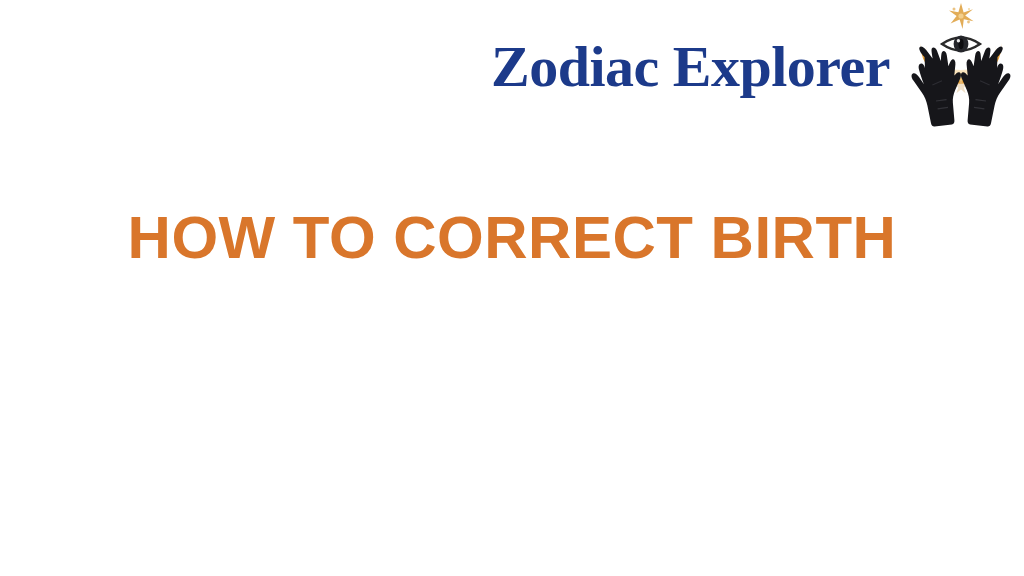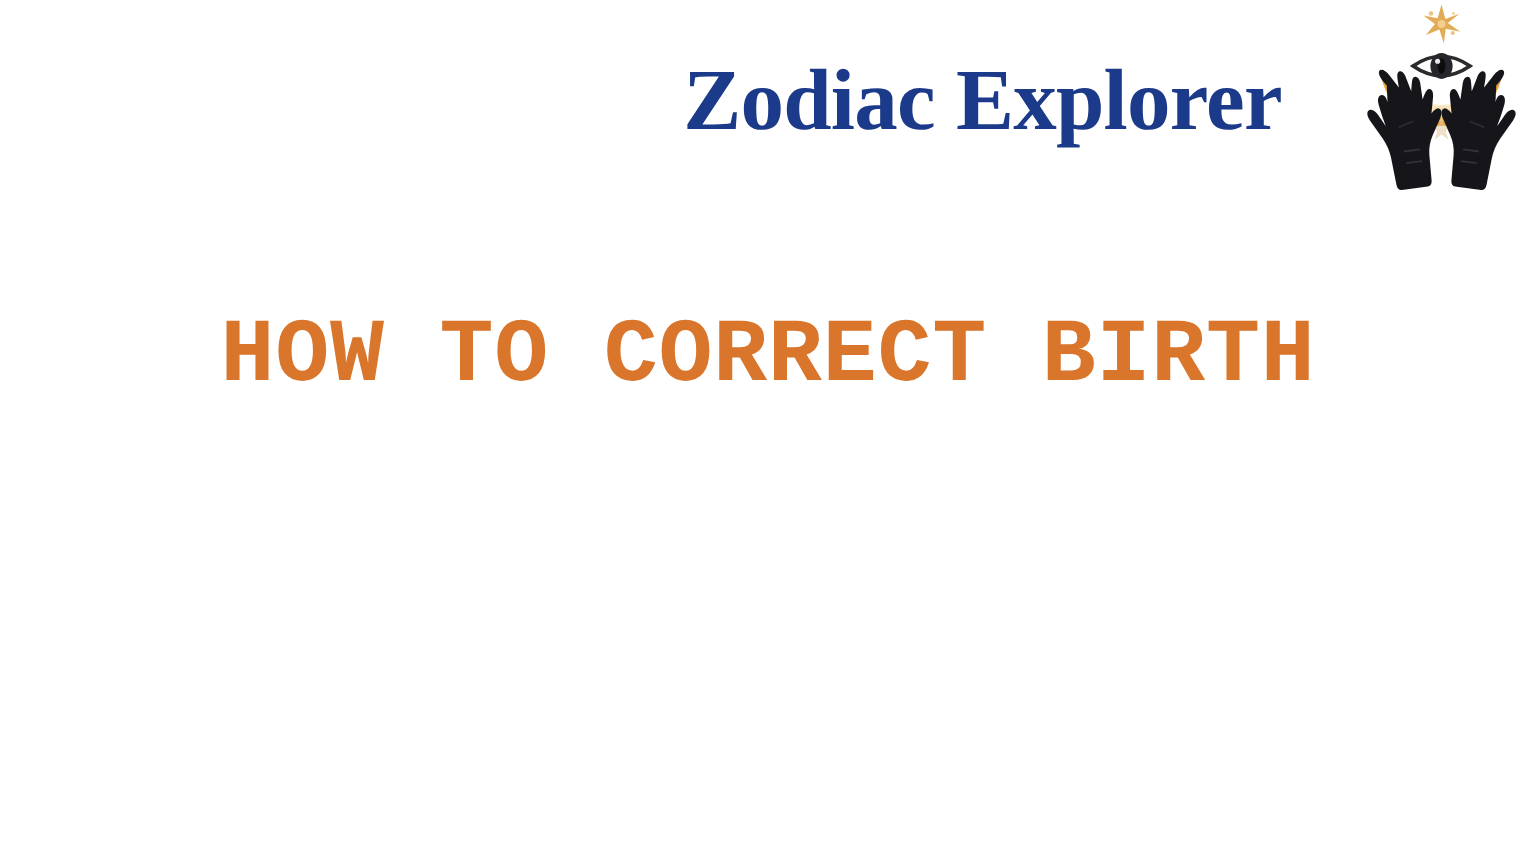--- a/index.html
+++ b/index.html
@@ -23,21 +23,21 @@
     left: 0;
     width: 1024px;
     height: 135px;
   }
 
   .brand-title {
     position: absolute;
     left: 420px;
     top: 36px;
     width: 470px;
-    text-align: center;
+    text-align: right;
     font-family: "Liberation Serif", "DejaVu Serif", serif;
     font-weight: bold;
     font-size: 58px;
     line-height: 62px;
     letter-spacing: -0.5px;
     color: #1c3a8a;
     white-space: nowrap;
   }
 
   
@@ -65,21 +65,20 @@
     font-weight: bold;
     font-size: 60px;
     line-height: 84px;
     letter-spacing: 0.5px;
     color: #d9762b;
     text-transform: uppercase;
   }
   .headline-line {
     display: block;
     white-space: nowrap;
-    font-family: Liberation Mono, monospace;
   }
   .headline-line-2 {
     letter-spacing: 1px;
   }
 </style>
 </head>
 <body>
 
 <div class="brand-header">
 

